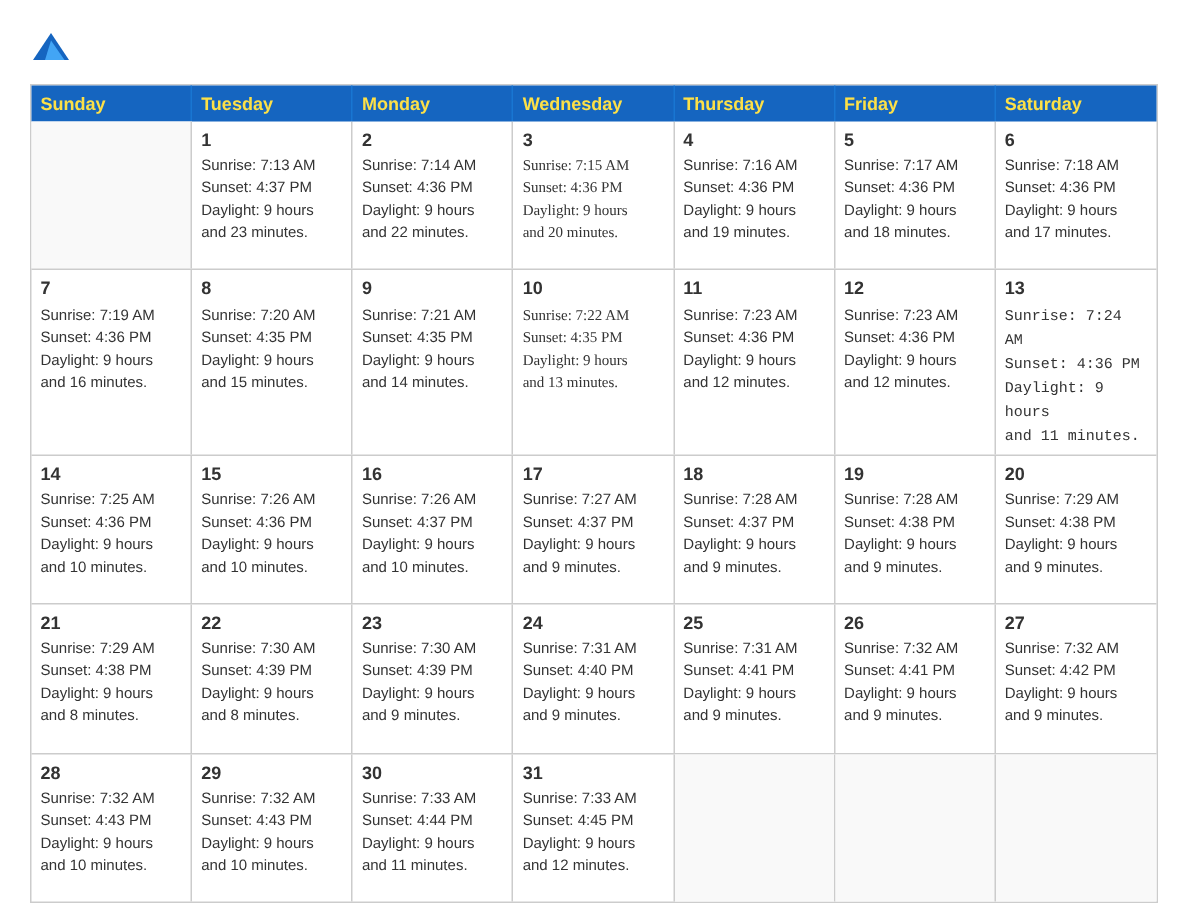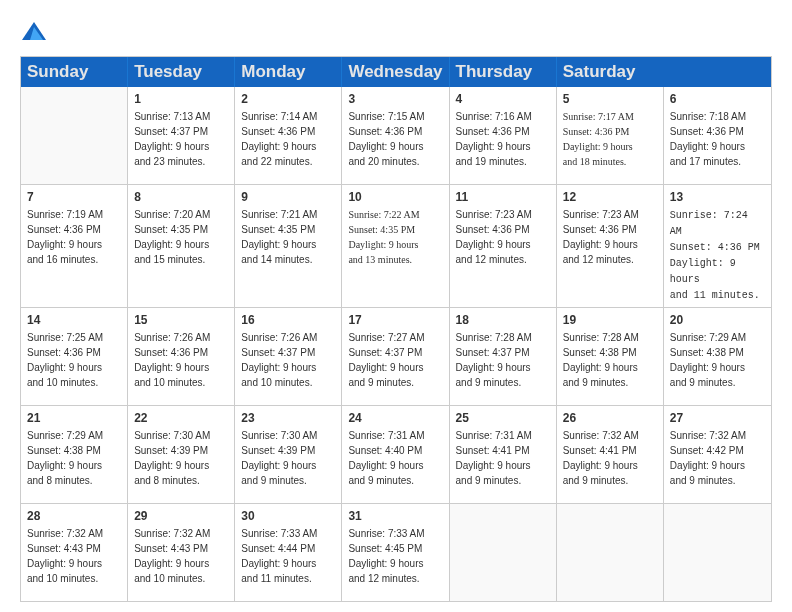--- a/index.html
+++ b/index.html
@@ -57,22 +57,22 @@
       display: flex;
       flex-direction: column;
       border: 1px solid #ccc;
     }
     .cal-header {
       display: grid;
       grid-template-columns: repeat(7, 1fr);
       background: #1565c0;
     }
     .cal-header-cell {
-      color: #e5e5e5;
-      font-size: 17px;
+      color: #fde047;
+      font-size: 12px;
       font-weight: bold;
       padding: 5px 6px;
       text-align: left;
       border-right: 1px solid #1976d2;
     }
     .cal-header-cell:last-child { border-right: none; }
     .cal-body {
       display: flex;
       flex-direction: column;
       flex: 1;
@@ -127,42 +127,43 @@
     </div>
   </div>
 
   <div class="calendar">
     <div class="cal-header" id="cal-header-row">
         <div class="cal-header-cell">Sunday</div>
         <div class="cal-header-cell">Tuesday</div>
         <div class="cal-header-cell">Monday</div>
         <div class="cal-header-cell">Wednesday</div>
         <div class="cal-header-cell">Thursday</div>
+        <div class="cal-header-cell">Friday</div>
         <div class="cal-header-cell">Saturday</div>
       </div>
     <div class="cal-body" id="cal-body">
         <div class="cal-row">
           <div class="cal-cell empty"></div>
           <div class="cal-cell"><span class="day-num">1</span><span class="cell-text" style="white-space: pre-line;">Sunrise: 7:13 AM
 Sunset: 4:37 PM
 Daylight: 9 hours
 and 23 minutes.</span></div>
           <div class="cal-cell"><span class="day-num">2</span><span class="cell-text" style="white-space: pre-line;">Sunrise: 7:14 AM
 Sunset: 4:36 PM
 Daylight: 9 hours
 and 22 minutes.</span></div>
-          <div class="cal-cell"><span class="day-num">3</span><span class="cell-text" style="white-space: pre-line;">Sunrise: 7:15 AM
+          <div class="cal-cell"><span class="day-num">3</span><span class="cell-text" style="white-space: pre-line; font-family: Liberation Serif, serif;">Sunrise: 7:15 AM
 Sunset: 4:36 PM
 Daylight: 9 hours
 and 20 minutes.</span></div>
           <div class="cal-cell"><span class="day-num">4</span><span class="cell-text" style="white-space: pre-line;">Sunrise: 7:16 AM
 Sunset: 4:36 PM
 Daylight: 9 hours
 and 19 minutes.</span></div>
-          <div class="cal-cell"><span class="day-num">5</span><span class="cell-text" style="white-space: pre-line; font-family: Liberation Serif, serif;">Sunrise: 7:17 AM
+          <div class="cal-cell"><span class="day-num">5</span><span class="cell-text" style="white-space: pre-line;">Sunrise: 7:17 AM
 Sunset: 4:36 PM
 Daylight: 9 hours
 and 18 minutes.</span></div>
           <div class="cal-cell"><span class="day-num">6</span><span class="cell-text" style="white-space: pre-line;">Sunrise: 7:18 AM
 Sunset: 4:36 PM
 Daylight: 9 hours
 and 17 minutes.</span></div>
         </div>
         <div class="cal-row">
           <div class="cal-cell"><span class="day-num">7</span><span class="cell-text" style="white-space: pre-line;">Sunrise: 7:19 AM

